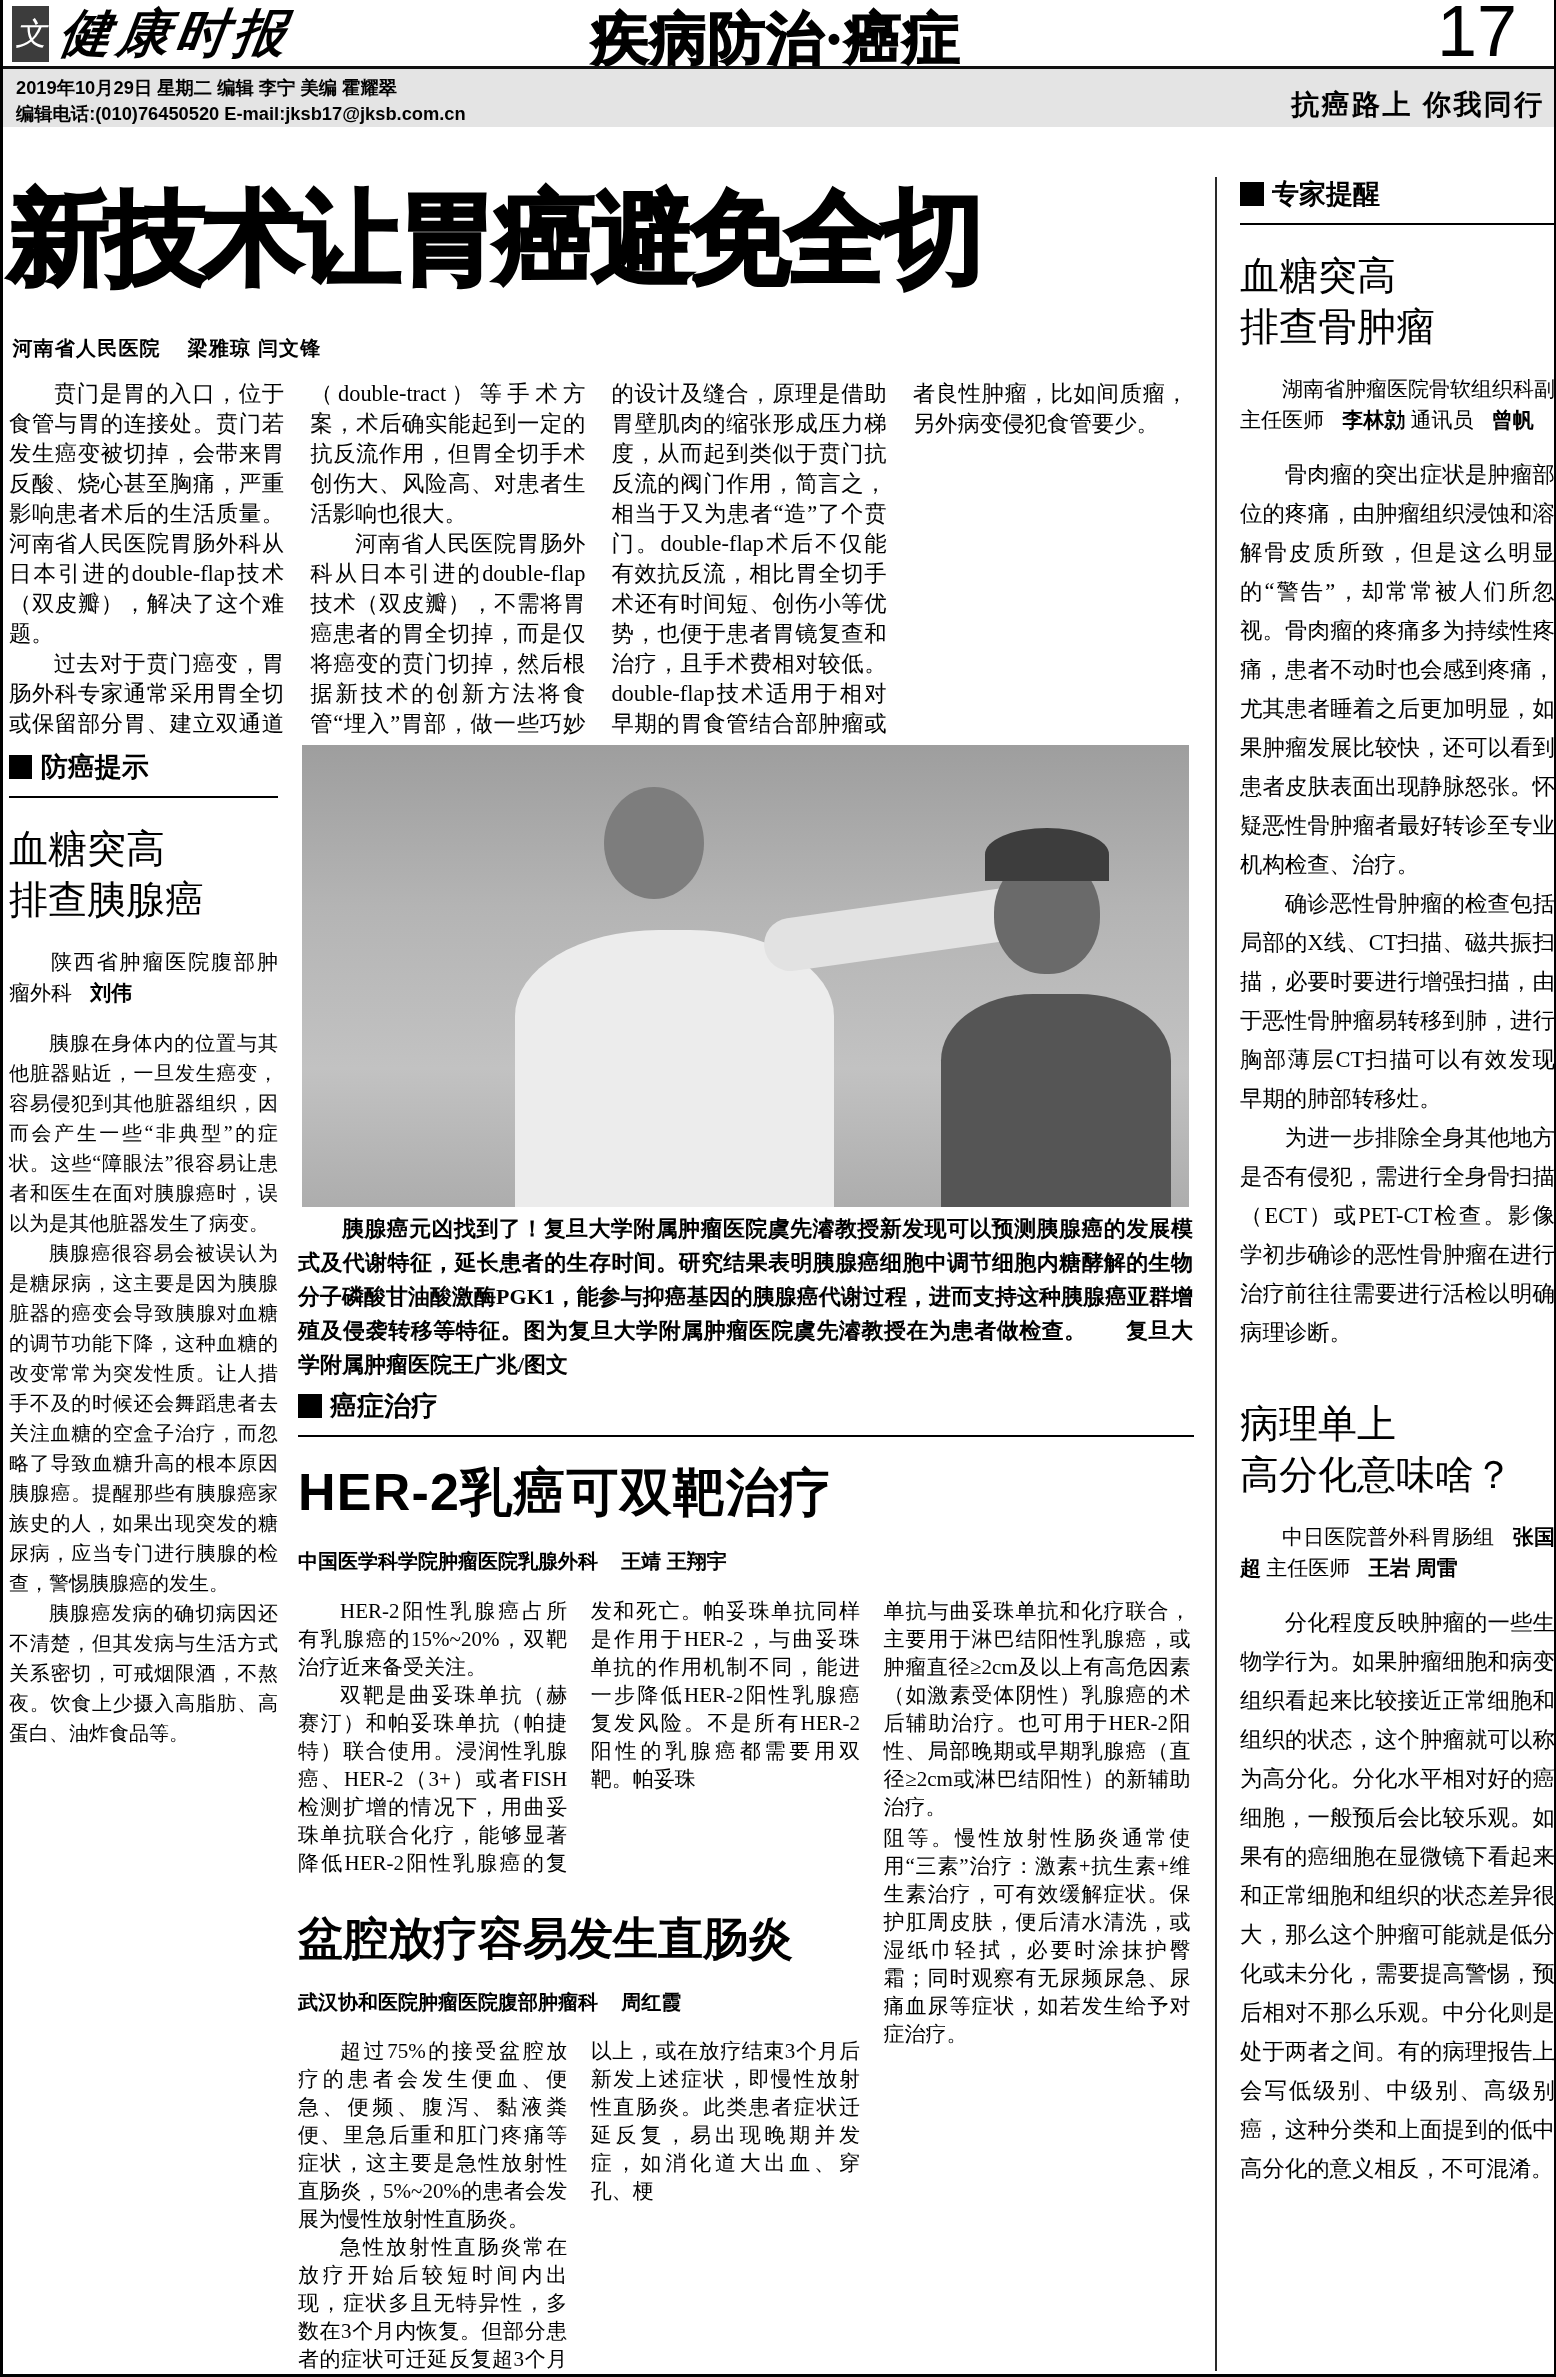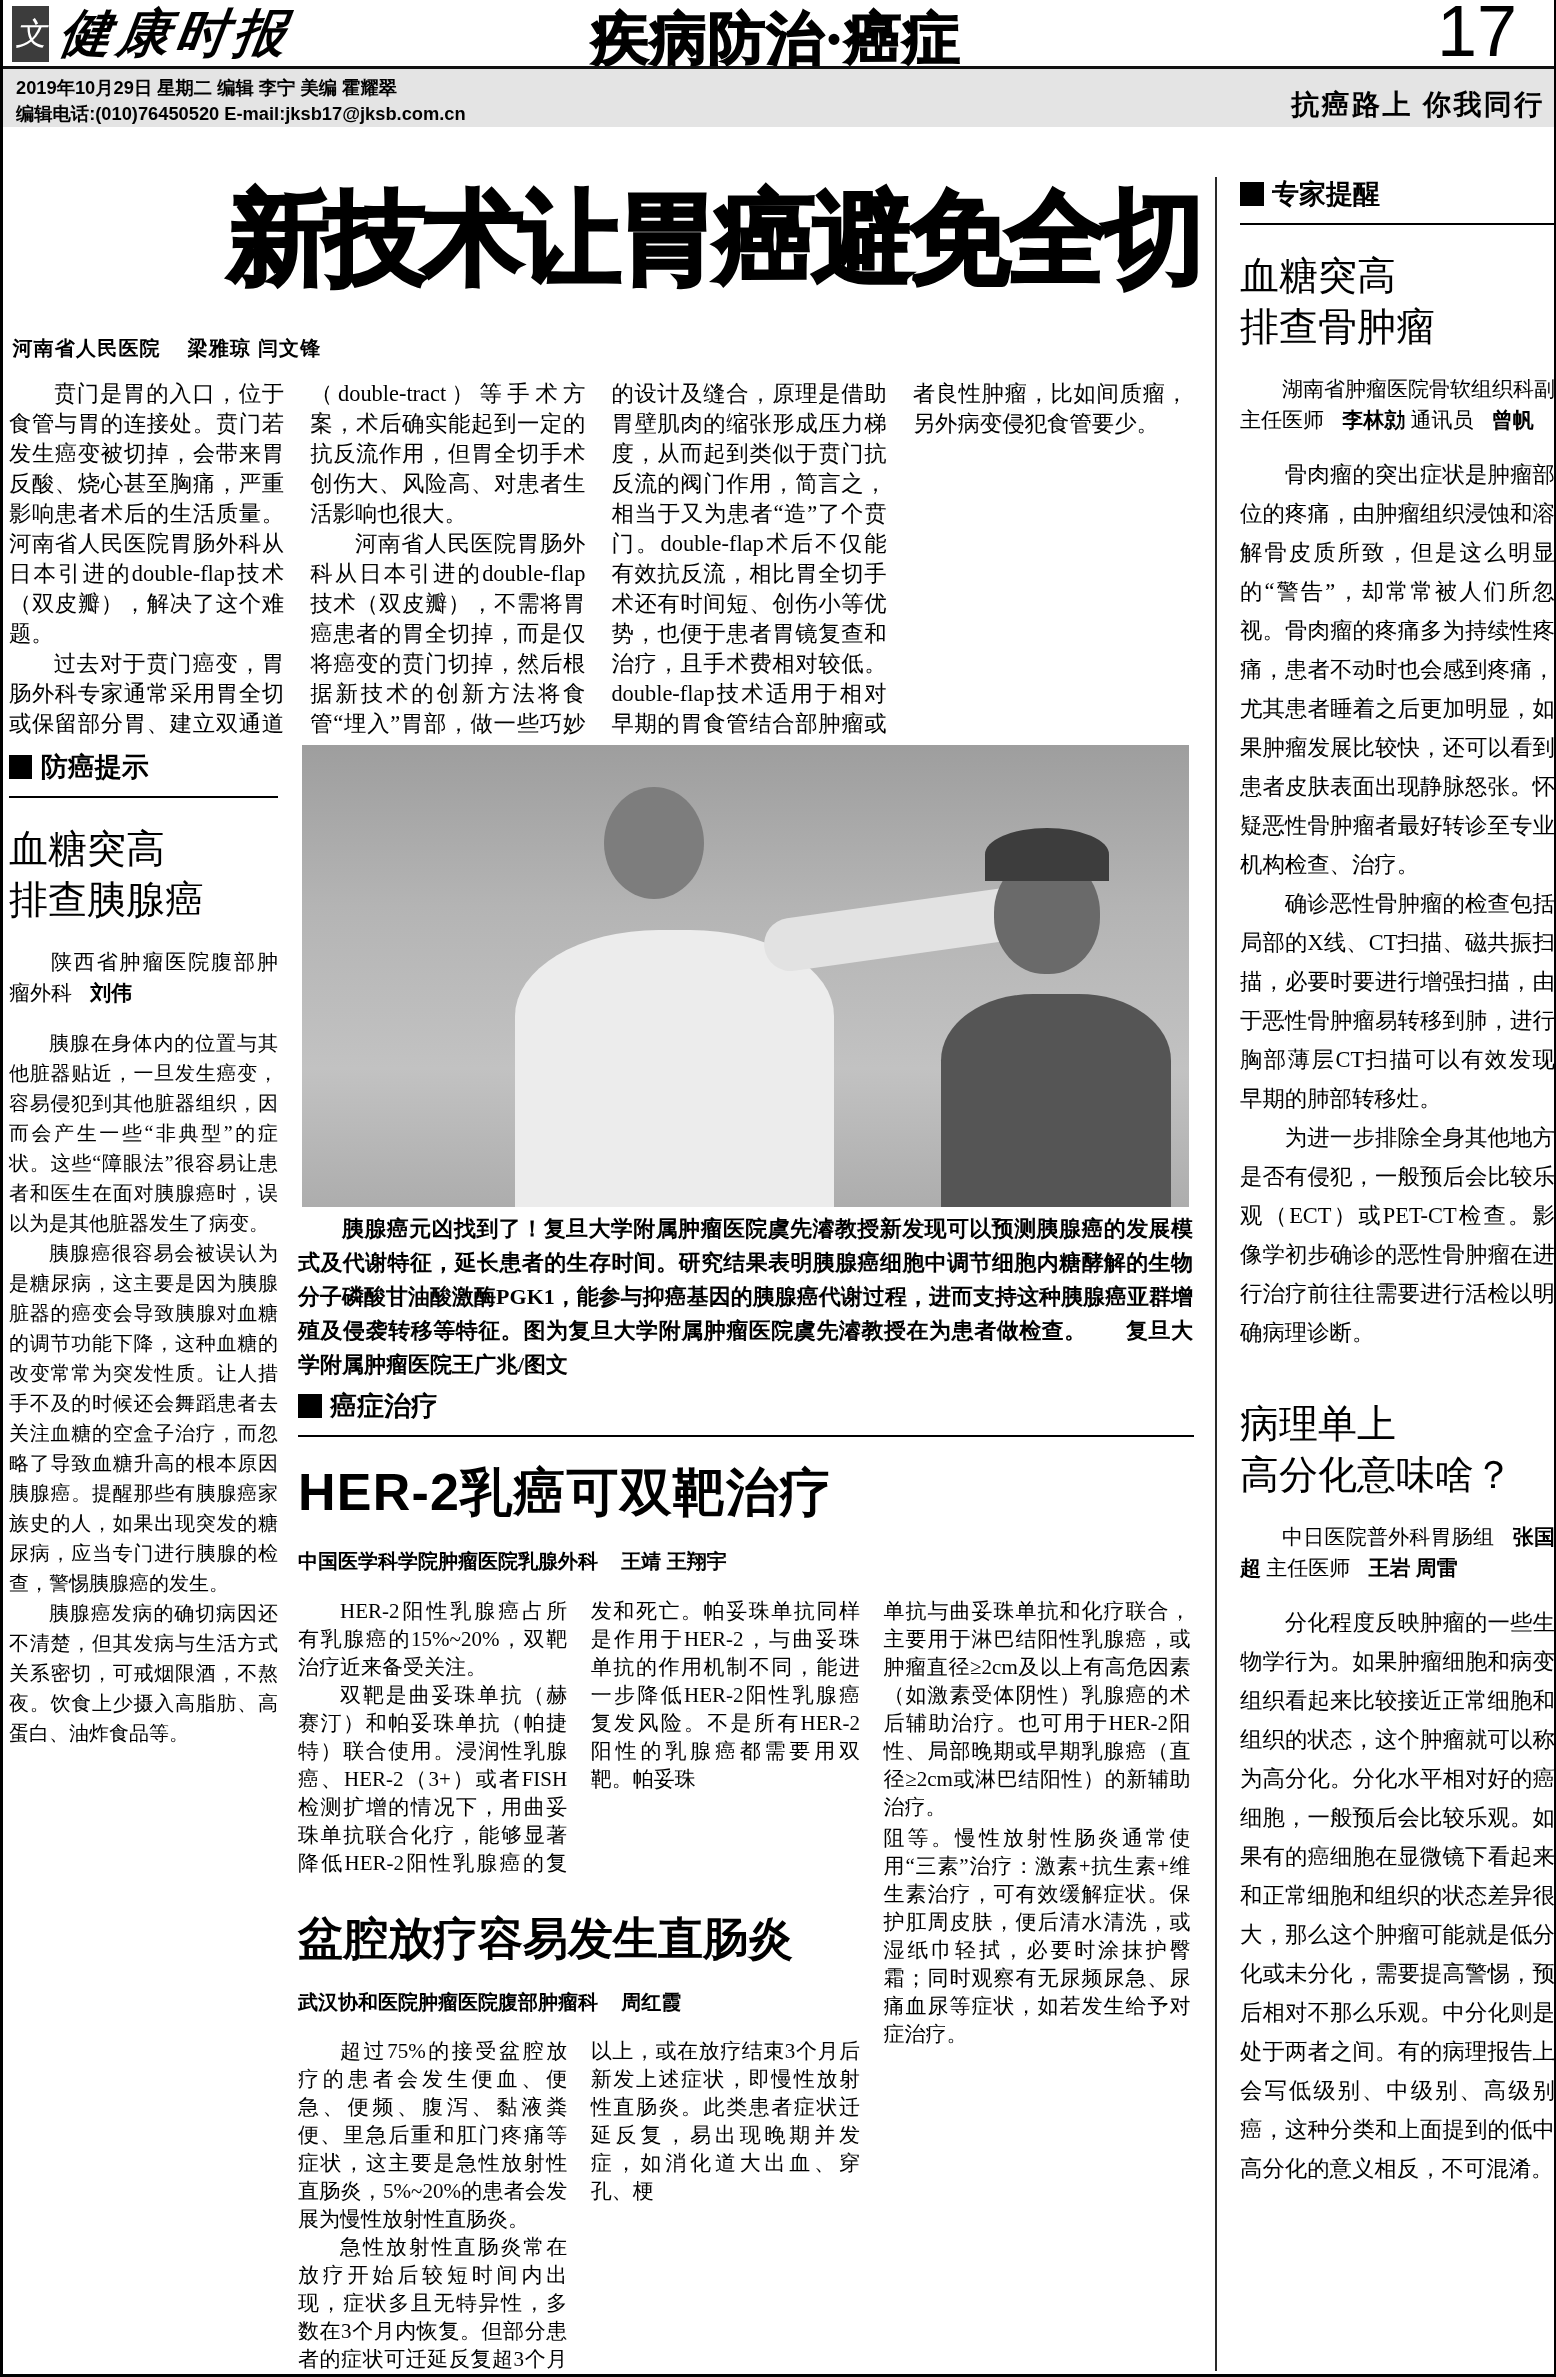--- a/index.html
+++ b/index.html
@@ -21,21 +21,21 @@
   .section-title{position:absolute;top:1.2px;left:555px;width:437px;text-align:center;
     font-size:57px;font-weight:900;letter-spacing:1.2px;-webkit-text-stroke:1.8px #000;white-space:nowrap;}
   .page-number{position:absolute;top:-4.7px;right:37px;font-size:72px;line-height:1;
     font-family:"Liberation Sans","DejaVu Sans",sans-serif;}
   .infobar{position:absolute;top:66px;left:0;width:1557px;height:61px;background:#e4e4e4;
     border-top:3px solid #111;box-sizing:border-box;font-family:"Liberation Sans","DejaVu Sans",sans-serif;}
   .infobar-left{position:absolute;left:13px;top:5.9px;font-size:18.3px;font-weight:bold;line-height:26px;white-space:nowrap;}
   .infobar-slogan{position:absolute;right:15.4px;top:16.5px;font-size:28px;font-weight:bold;letter-spacing:2.4px;white-space:nowrap;}
   
   .headline{position:absolute;top:171px;left:4.7px;width:1193px;white-space:nowrap;
-    font-size:102px;font-weight:900;letter-spacing:-4.7px;text-align:right;-webkit-text-stroke:3px #000;}
+    font-size:102px;font-weight:900;letter-spacing:-4.7px;-webkit-text-stroke:3px #000;}
   .main-byline{position:absolute;top:335px;left:9.4px;font-size:20px;font-weight:bold;
     font-family:"Liberation Sans","DejaVu Sans",sans-serif;letter-spacing:1.2px;}
   .main-byline .bname{margin-left:20px;}
   .main-body{position:absolute;top:379px;left:5.9px;width:1179px;height:363px;
     column-count:4;column-gap:26px;column-fill:auto;
     font-size:22.4px;line-height:30px;text-align:justify;overflow:hidden;}
   .main-body p{margin:0;text-indent:2em;}
   
   .col-tag{display:flex;align-items:center;gap:8.3px;font-size:27px;font-weight:bold;
     font-family:"Liberation Sans","DejaVu Sans",sans-serif;
@@ -204,21 +204,21 @@
     </div>
     <p class="col-byline">
       <span>湖南省肿瘤医院骨软组织科副主任医师</span>
       <span class="bname">李林勍</span>
       <span>通讯员</span>
       <span class="bname">曾帆</span>
     </p>
     <div class="col-body">
       <p>骨肉瘤的突出症状是肿瘤部位的疼痛，由肿瘤组织浸蚀和溶解骨皮质所致，但是这么明显的“警告”，却常常被人们所忽视。骨肉瘤的疼痛多为持续性疼痛，患者不动时也会感到疼痛，尤其患者睡着之后更加明显，如果肿瘤发展比较快，还可以看到患者皮肤表面出现静脉怒张。怀疑恶性骨肿瘤者最好转诊至专业机构检查、治疗。</p>
       <p>确诊恶性骨肿瘤的检查包括局部的X线、CT扫描、磁共振扫描，必要时要进行增强扫描，由于恶性骨肿瘤易转移到肺，进行胸部薄层CT扫描可以有效发现早期的肺部转移灶。</p>
-      <p>为进一步排除全身其他地方是否有侵犯，一般预后会比较乐观（ECT）或PET-CT检查。影像学初步确诊的恶性骨肿瘤在进行治疗前往往需要进行活检以明确病理诊断。</p>
+      <p>为进一步排除全身其他地方是否有侵犯，需进行全身骨扫描（ECT）或PET-CT检查。影像学初步确诊的恶性骨肿瘤在进行治疗前往往需要进行活检以明确病理诊断。</p>
     </div>
 
     <div class="col-title second-title">
       <div>病理单上</div>
       <div>高分化意味啥？</div>
     </div>
     <p class="col-byline">
       <span>中日医院普外科胃肠组</span>
       <span class="bname">张国超</span>
       <span>主任医师</span>

